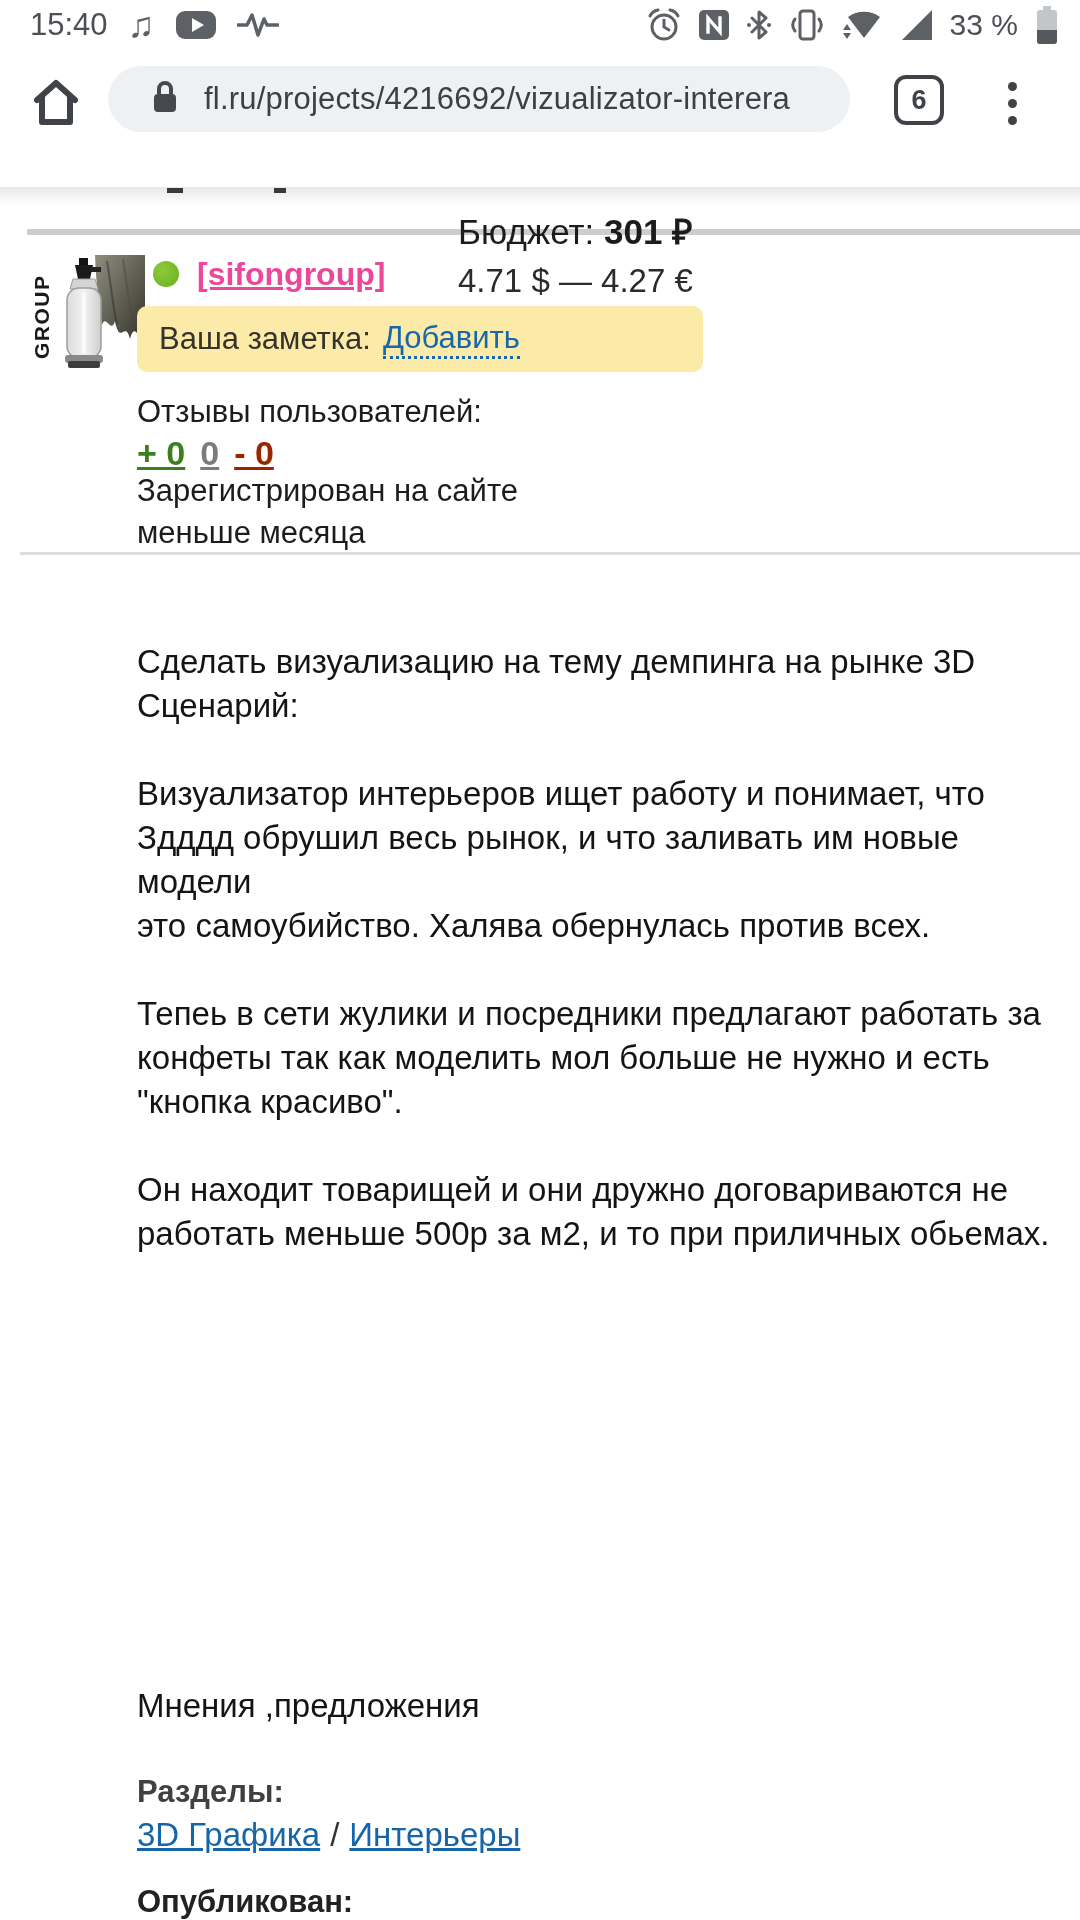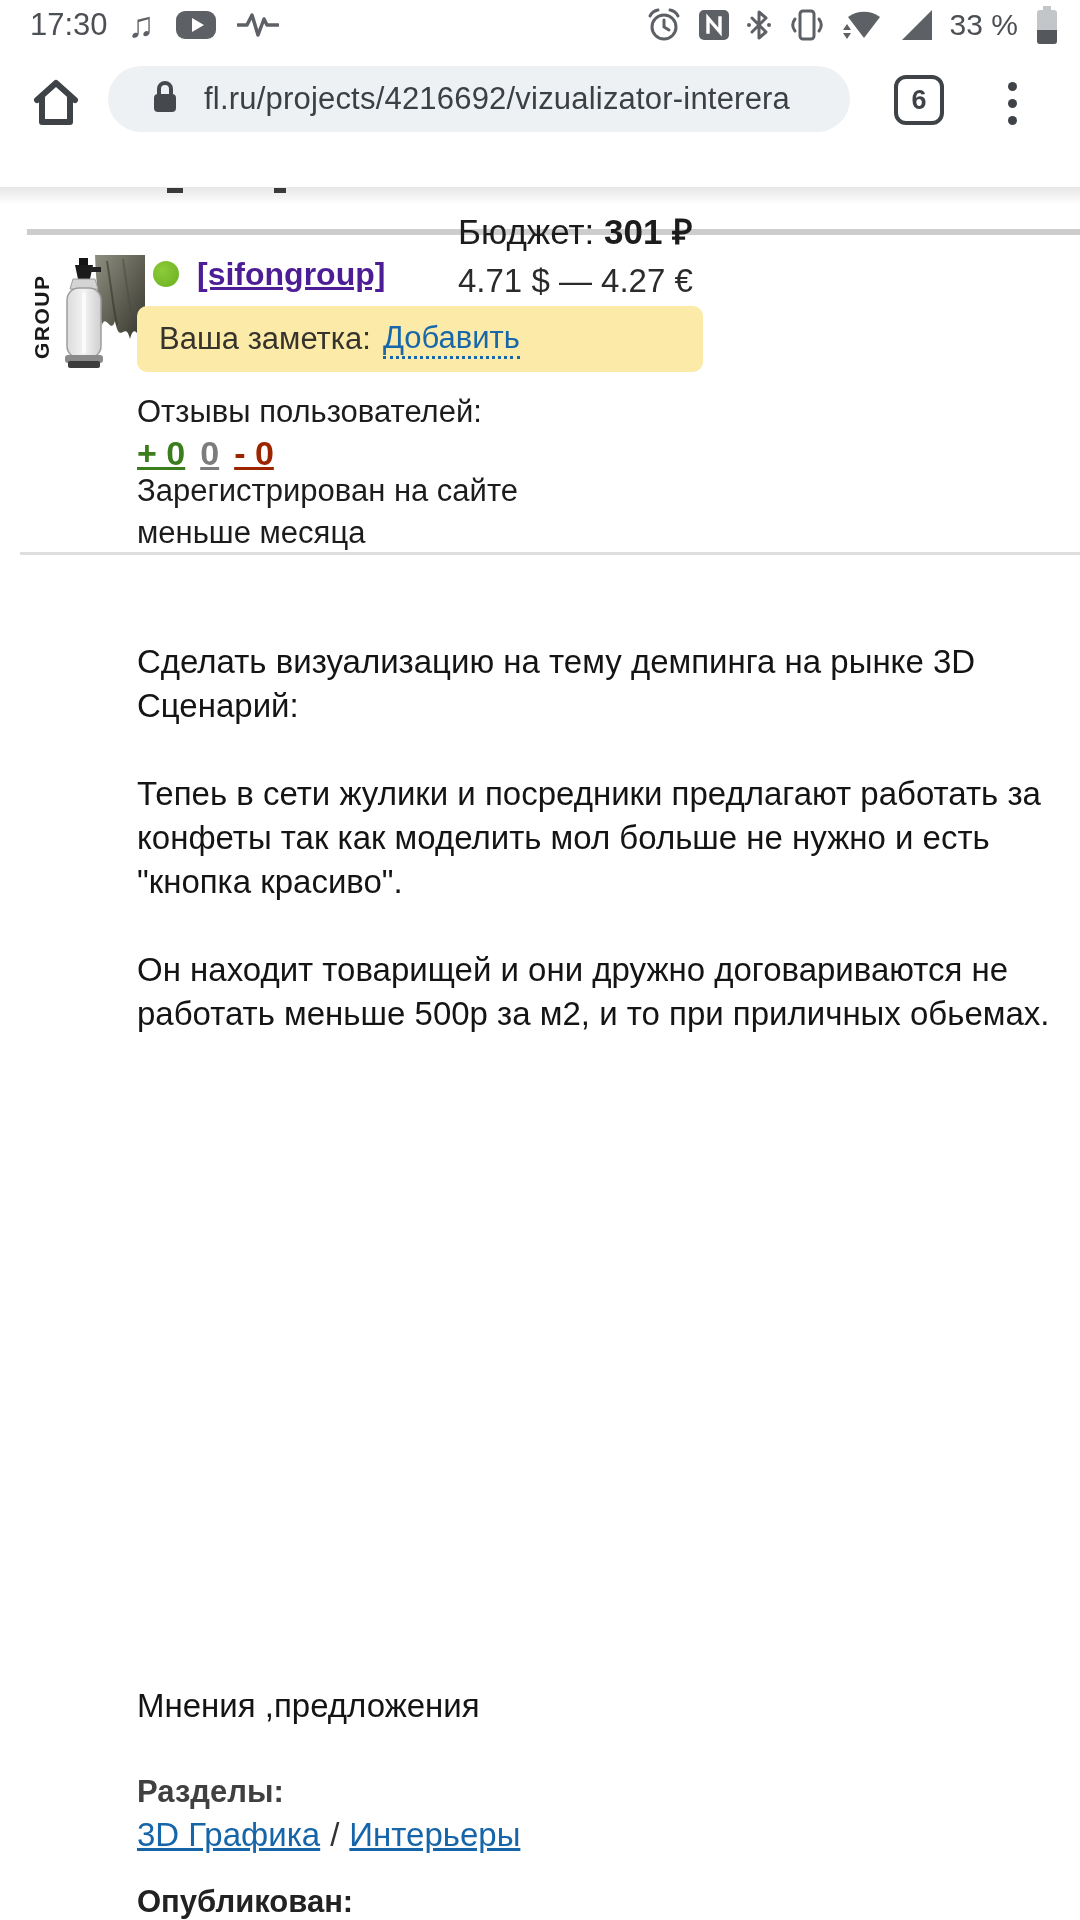--- a/index.html
+++ b/index.html
@@ -36,21 +36,21 @@
   .remnant{position:absolute;height:5px;background:#3a3a3a;top:188px;}
   .r1{left:167px;width:16px;}
   .r2{left:274px;width:12px;}
   .divider1{position:absolute;top:229px;left:27px;width:1053px;height:6px;background:#cdcdcd;}
   .divider2{position:absolute;top:552px;left:20px;width:1060px;height:3px;background:#dedede;}
   
   .avatar{position:absolute;left:27px;top:255px;width:118px;height:118px;}
   .status-dot{position:absolute;left:153px;top:261px;width:26px;height:26px;border-radius:50%;
     background:radial-gradient(circle at 35% 35%, #8ccb3a, #6aaf1e);}
   .username{position:absolute;left:197px;top:256px;font-size:32px;font-weight:bold;
-    color:#4c1d95;text-decoration:underline;cursor:pointer;}
+    color:#ec4899;text-decoration:underline;cursor:pointer;}
   .budget{position:absolute;left:428px;top:207px;width:218px;text-align:center;margin-left:30px;}
   .budget-line1{font-size:35px;color:#1c1c1c;white-space:nowrap;}
   .budget-line1 b{font-weight:bold;}
   .budget-line2{font-size:33px;color:#2b2b2b;margin-top:8px;white-space:nowrap;}
   .note-box{position:absolute;left:137px;top:306px;width:566px;height:66px;background:#fceba8;
     border-radius:10px;display:flex;align-items:center;padding-left:22px;box-sizing:border-box;}
   .note-label{font-size:31px;font-weight:normal;color:#35332c;}
   .note-add{font-size:31px;color:#1767aa;margin-left:12px;border-bottom:3px dotted #1767aa;cursor:pointer;}
   .reviews-label{position:absolute;left:137px;top:394px;font-size:31px;color:#1c1c1c;}
   .ratings{position:absolute;left:137px;top:434px;display:flex;gap:15px;
@@ -69,21 +69,21 @@
   .section-links{position:absolute;left:137px;top:1816px;font-size:33px;color:#333;}
   .section-links a{color:#1565a8;text-decoration:underline;cursor:pointer;}
   .link-sep{margin:0 10px;color:#333;}
   .published-label{position:absolute;left:137px;top:1884px;font-size:31px;font-weight:bold;color:#222;}
 </style>
 </head>
 <body>
 
 <div class="status-bar">
   <div class="sb-left">
-    <span class="sb-time">17:30</span>
+    <span class="sb-time">15:40</span>
     <span class="sb-note">♫</span>
     <span class="sbicon">
       <svg width="42" height="30" viewBox="0 0 42 30">
           <rect x="1" y="1" width="40" height="28" rx="9" fill="#5d6165"></rect>
           <polygon points="17,8 29,15 17,22" fill="#ffffff"></polygon>
         </svg>
     </span>
     <span class="sbicon">
       <svg width="42" height="30" viewBox="0 0 42 30">
           <path d="M1,15 H10 L15,5 L21,25 L27,9 L30,15 H41" fill="none" stroke="#5d6165" stroke-width="3.5" stroke-linecap="round" stroke-linejoin="round"></path>
@@ -226,20 +226,24 @@
 </div>
 
 <div class="registered">Зарегистрирован на сайте
 меньше месяца</div>
 
 <div class="divider2"></div>
 
 <div class="description">
     <div class="para">Сделать визуализацию на тему демпинга на рынке 3D
 Сценарий:</div>
+    <div class="para">Визуализатор интерьеров ищет работу и понимает, что
+Здддд обрушил весь рынок, и что заливать им новые
+модели
+это самоубийство. Халява обернулась против всех.</div>
     <div class="para">Тепеь в сети жулики и посредники предлагают работать за
 конфеты так как моделить мол больше не нужно и есть
 "кнопка красиво".</div>
     <div class="para">Он находит товарищей и они дружно договариваются не
 работать меньше 500р за м2, и то при приличных обьемах.</div>
   </div>
 <div class="opinions">Мнения ,предложения</div>
 
 <div class="sections-label">Разделы:</div>
 <div class="section-links">

